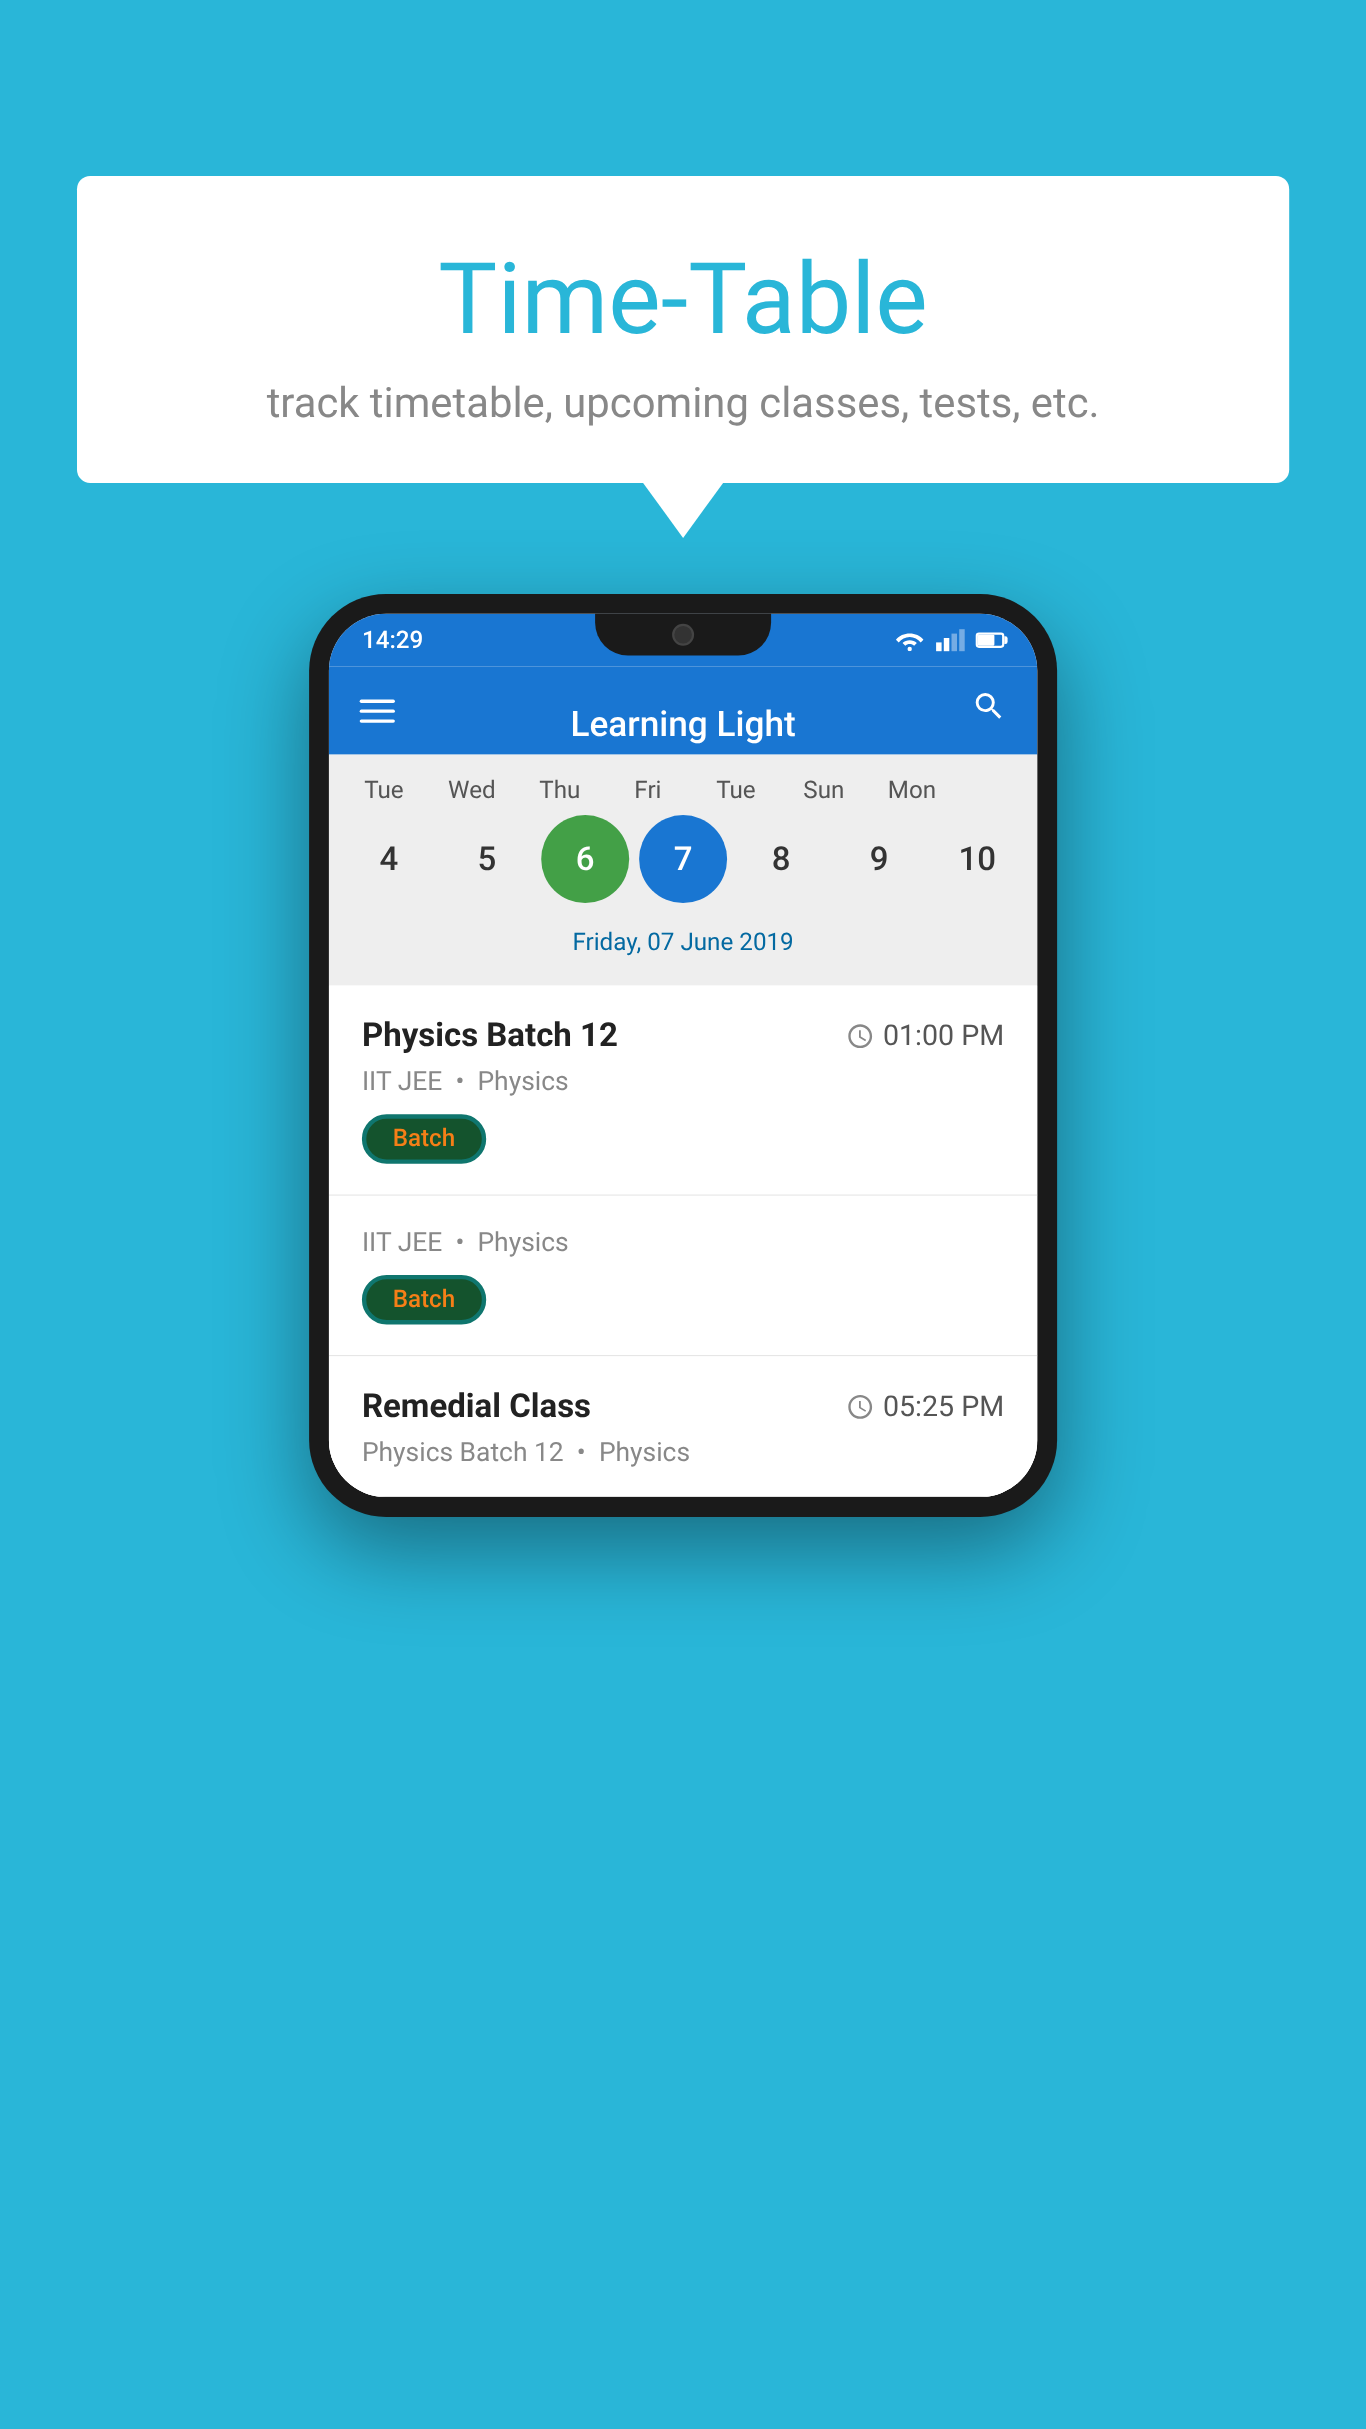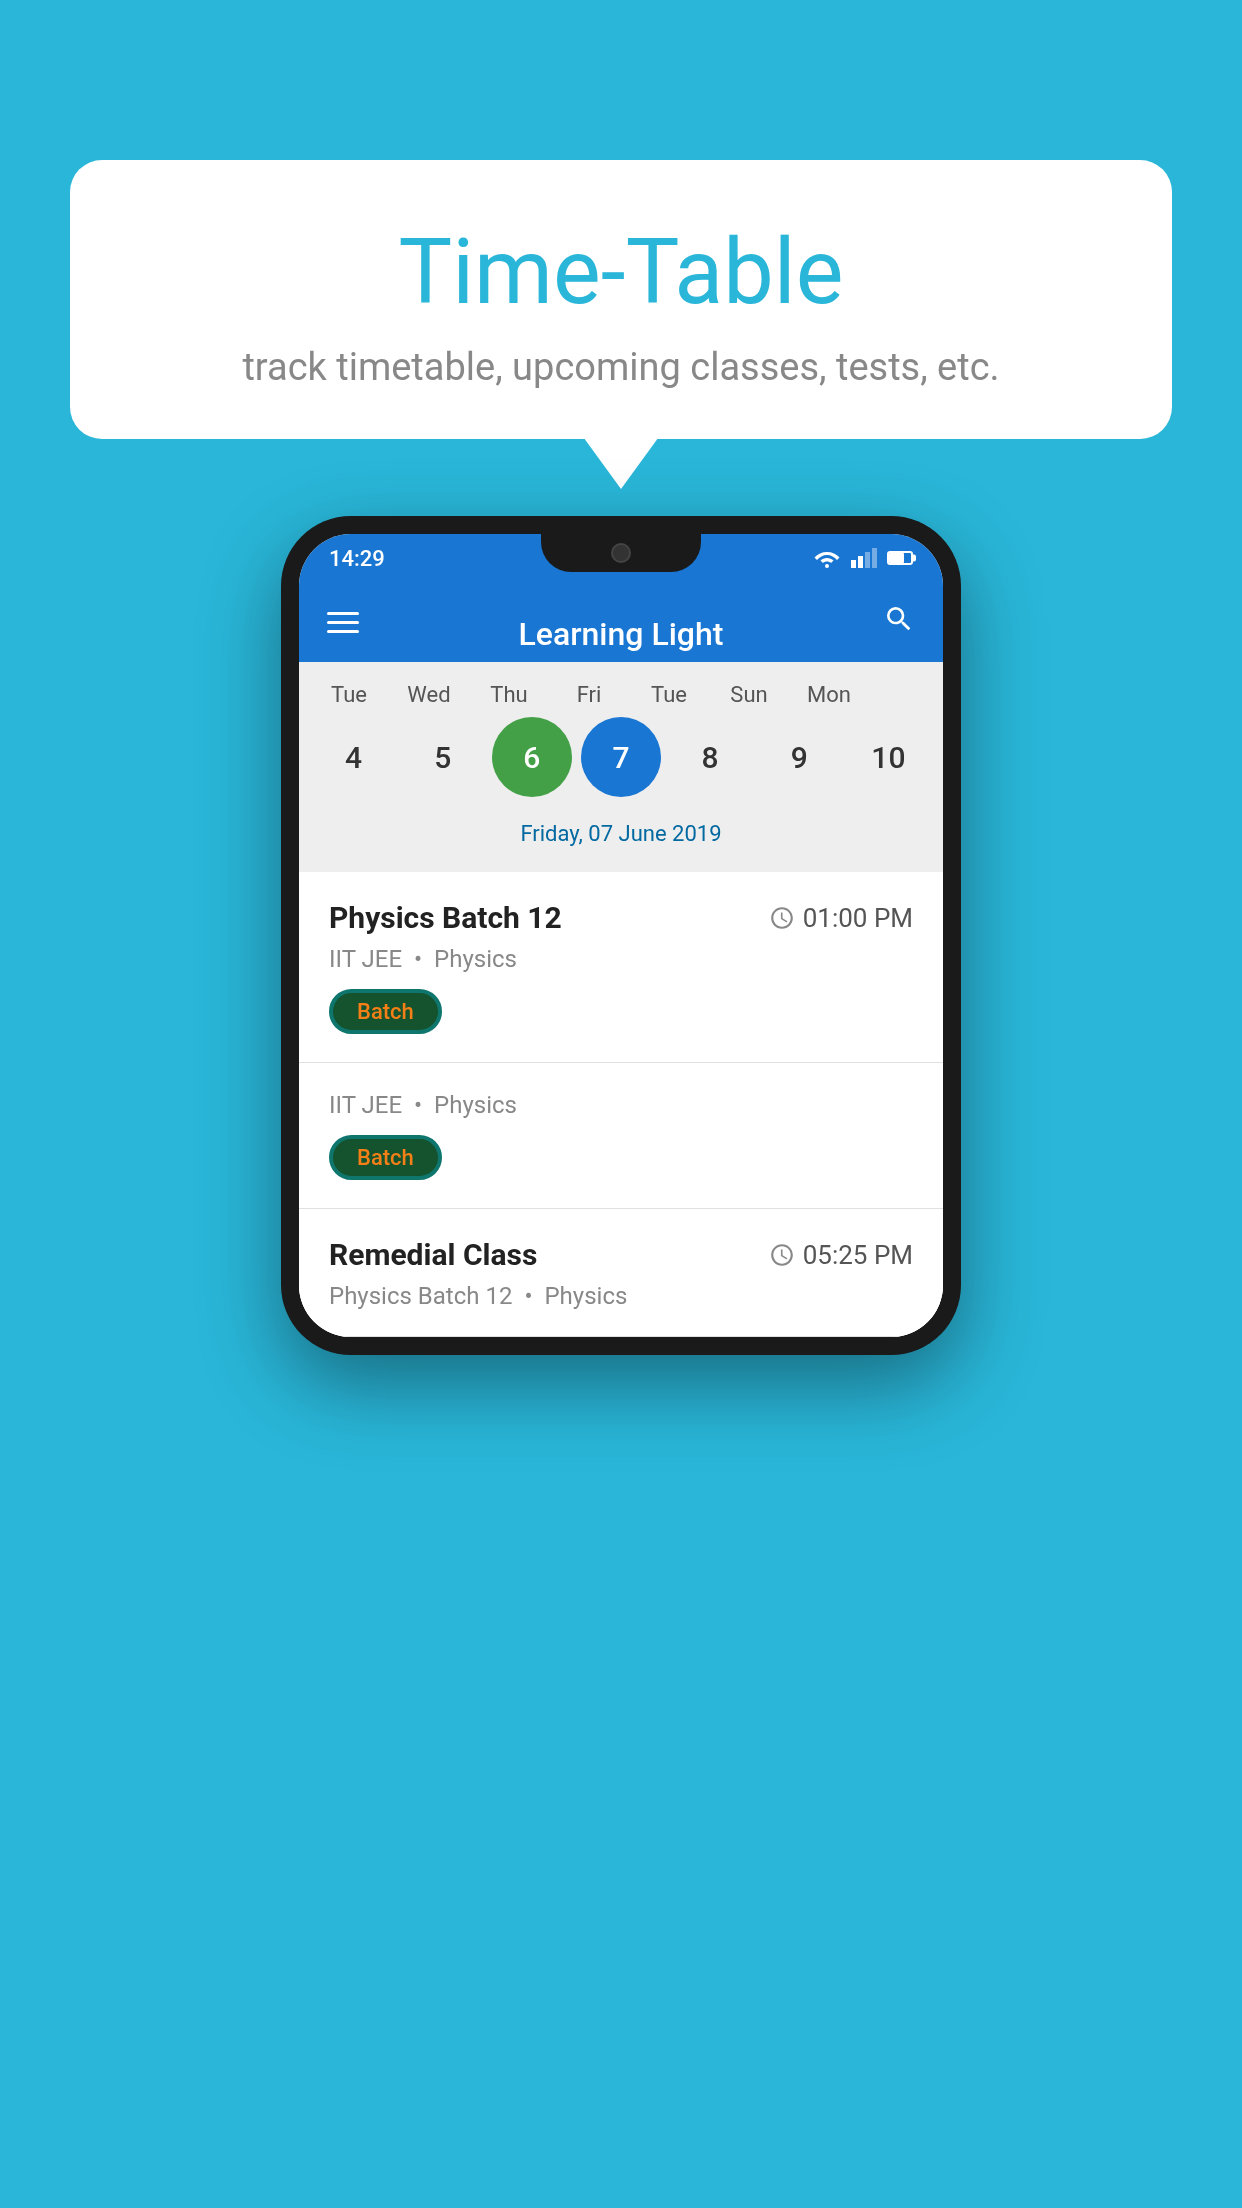--- a/index.html
+++ b/index.html
@@ -13,21 +13,21 @@
       position: relative;
     }
 
     
     .speech-bubble {
       position: absolute;
       top: 160px;
       left: 70px;
       right: 70px;
       background: white;
-      border-radius: 32px;
+      border-radius: 12px;
       padding: 60px 25px 50px;
       text-align: center;
     }
 
     .speech-bubble::after {
       content: '';
       position: absolute;
       bottom: -50px;
       left: 50%;
       transform: translateX(-50%);
@@ -47,21 +47,21 @@
 
     .speech-bubble-subtitle {
       font-size: 38px;
       color: #888;
       font-weight: 400;
     }
 
     
     .phone-container {
       position: absolute;
-      top: 516px;
+      top: 540px;
       left: 50%;
       transform: translateX(-50%);
       width: 680px;
     }
 
     .phone-outer {
       background: #1a1a1a;
       border-radius: 70px;
       padding: 18px;
       box-shadow: 0 30px 80px rgba(0,0,0,0.4);

